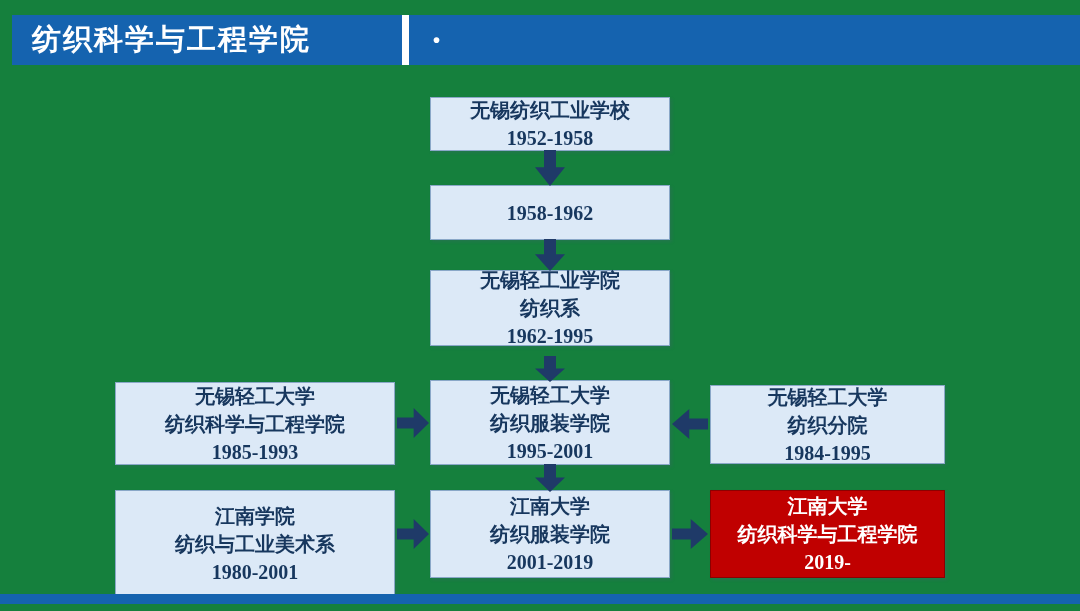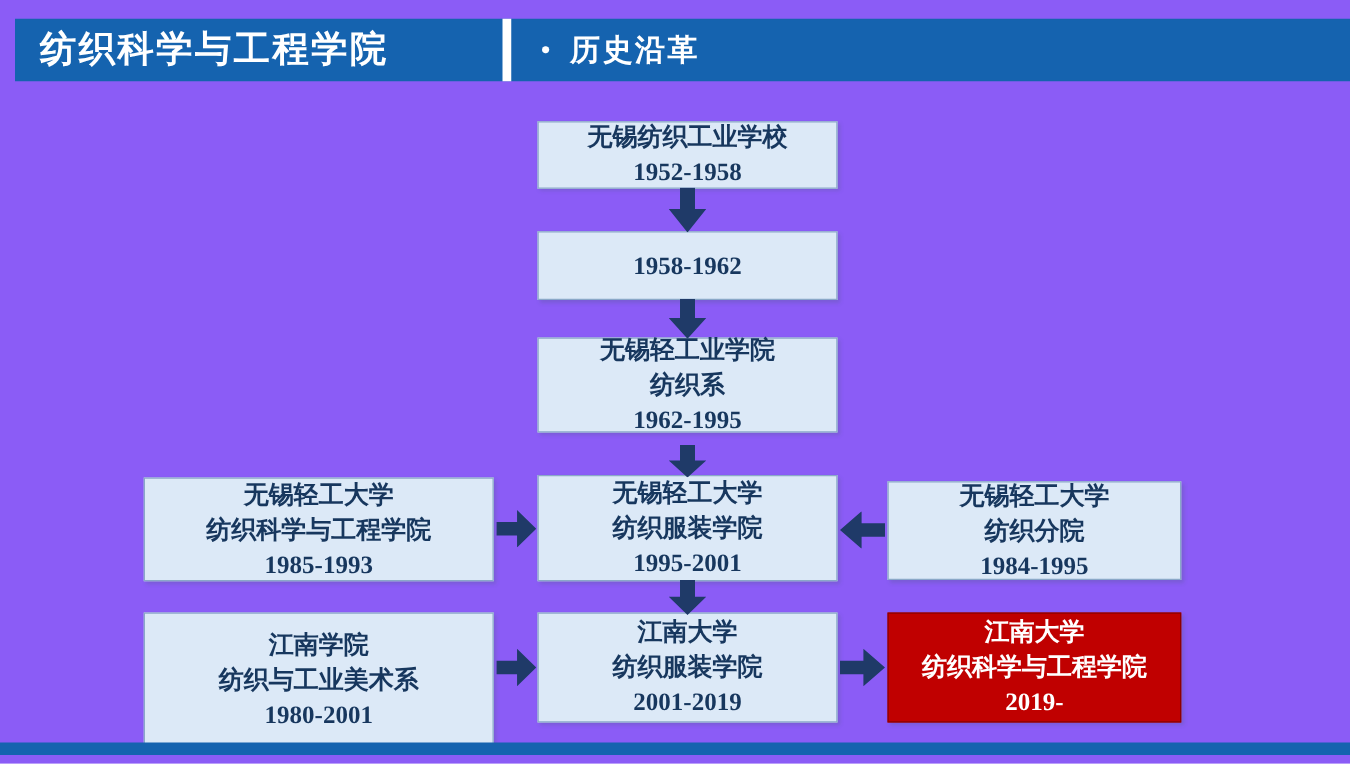--- a/index.html
+++ b/index.html
@@ -6,21 +6,21 @@
     --header-bg:#1563af;
     --box-fill:#dce9f7;
     --box-border:#8aa8c8;
     --box-text:#17375e;
     --arrow:#1f3a68;
     --highlight-bg:#c00000;
     --highlight-text:#ffffff;
   }
   html,body{margin:0;padding:0;background:#fff;}
   .slide{
-    position:relative;width:1080px;height:611px;background:#8b5cf6;
+    position:relative;width:1080px;height:611px;background:#15803d;
     overflow:hidden;font-family:"Liberation Serif",serif;
   }
   
   .header{
     position:absolute;left:12px;top:15px;right:0;height:50px;
     background:var(--header-bg);display:flex;align-items:center;
     font-family:"Liberation Sans",sans-serif;color:#fff;
   }
   .header-title{
     font-size:29px;font-weight:bold;letter-spacing:2px;padding-left:20px;
@@ -68,21 +68,20 @@
 </head>
 <body>
 
 <div class="slide">
 
   <div class="header">
     <div class="header-title">纺织科学与工程学院</div>
     <div class="header-divider"></div>
     <div class="header-section">
       <span class="bullet">•</span>
-      <span>历史沿革</span>
     </div>
   </div>
 
   <div class="box" style="left:430px;top:97px;width:240px;height:54px;">
     <div>无锡纺织工业学校</div>
     <div>1952-1958</div>
   </div>
 
   <div class="box" style="left:430px;top:185px;width:240px;height:55px;">
     <div>1958-1962</div>

